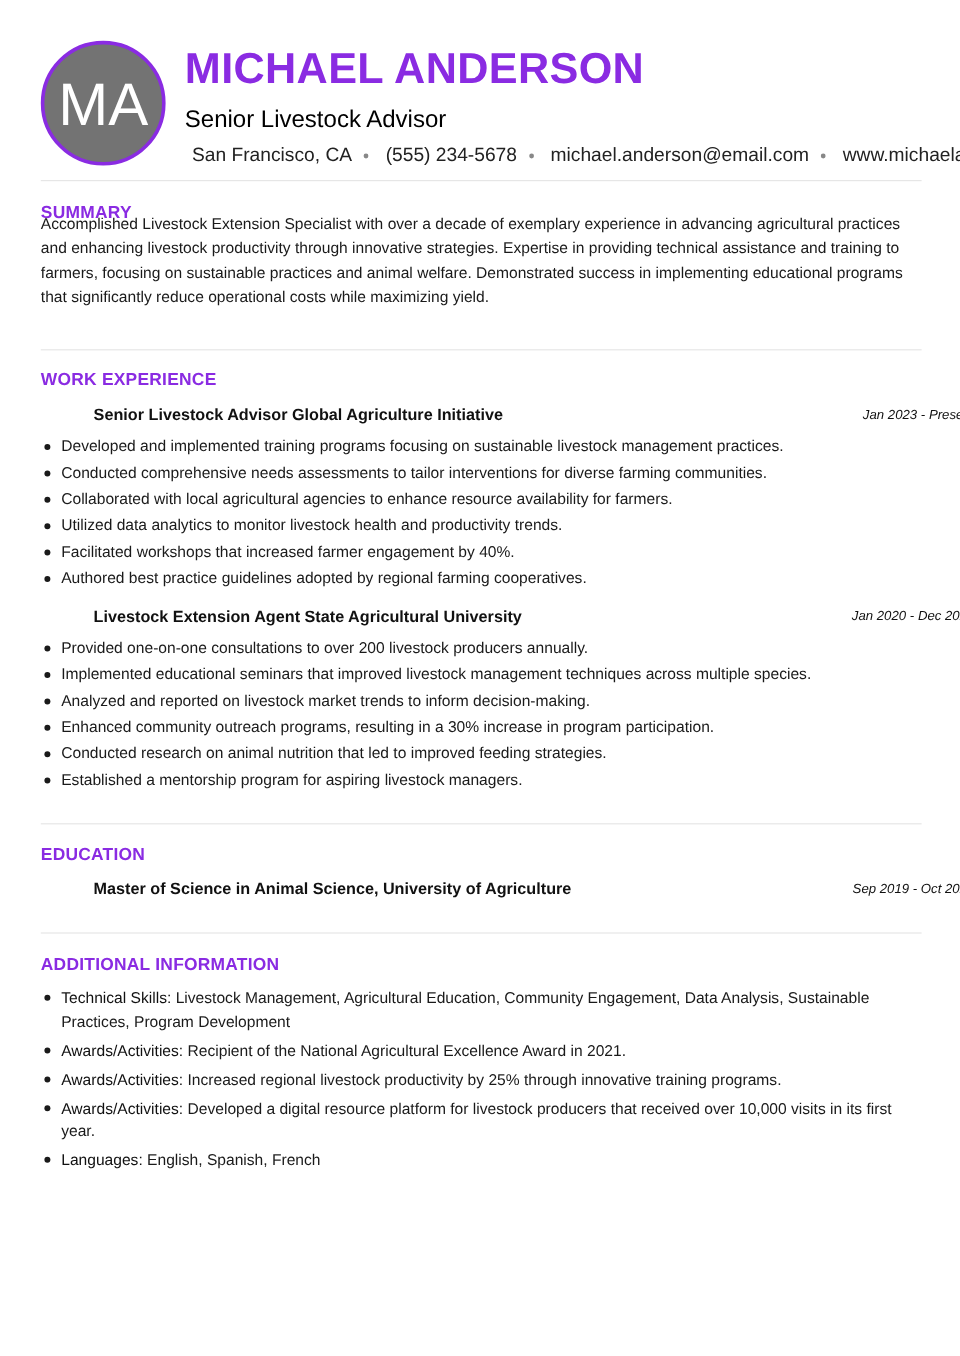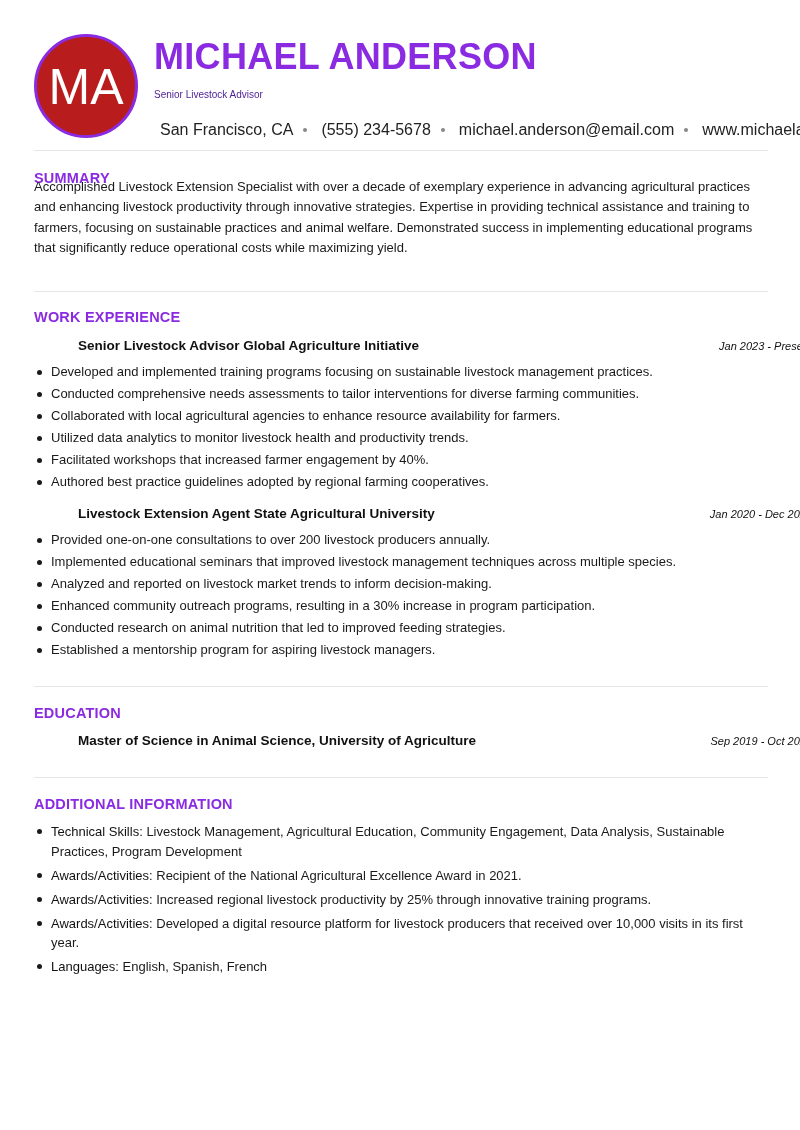--- a/index.html
+++ b/index.html
@@ -2,26 +2,26 @@
 <html><head>
   <meta charset="utf-8">
   <style>
     * { box-sizing: border-box; margin: 0; padding: 0; }
     html, body { width: 800px; height: 1130px; background: #ffffff; }
     body { font-family: "Liberation Sans", "DejaVu Sans", sans-serif; color: #1a1a1a; position: relative; overflow: hidden; }
 
     .header { position: absolute; left: 34px; top: 34px; width: 734px; height: 104px; }
     .avatar {
       position: absolute; left: 0; top: 0; width: 104px; height: 104px; border-radius: 50%;
-      background: #b91c1c; border: 3px solid #8a2be2;
+      background: #737373; border: 3px solid #8a2be2;
       display: flex; align-items: center; justify-content: center;
     }
     .avatar span { color: #ffffff; font-size: 50px; font-family: "Liberation Sans", sans-serif; letter-spacing: 0px; margin-top: 2px; }
     .name { position: absolute; left: 120px; top: 2px; font-size: 36px; font-weight: 700; color: #8a2be2; letter-spacing: 0.3px; white-space: nowrap; }
-    .role { position: absolute; left: 120px; top: 55px; font-size: 10px; color: #4c1d95; white-space: nowrap; }
+    .role { position: absolute; left: 120px; top: 55px; font-size: 20px; color: #000000; white-space: nowrap; }
     .contact { position: absolute; left: 126px; top: 87px; font-size: 16px; color: #222; white-space: nowrap; display: flex; align-items: center; }
     .contact .sep { display: inline-block; width: 4px; height: 4px; border-radius: 50%; background: #888; margin: 0 14px 0 10px; }
 
     .divider { position: absolute; left: 34px; width: 734px; height: 1px; background: #e6e6e6; }
 
     .section-title { position: absolute; left: 34px; font-size: 14.5px; font-weight: 700; color: #8a2be2; letter-spacing: 0.2px; }
 
     .summary { position: absolute; left: 34px; top: 177px; width: 730px; font-size: 13px; line-height: 20.3px; color: #1a1a1a; }
 
     .job-head { position: absolute; left: 34px; width: 734px; height: 18px; margin-left: 44px; }

